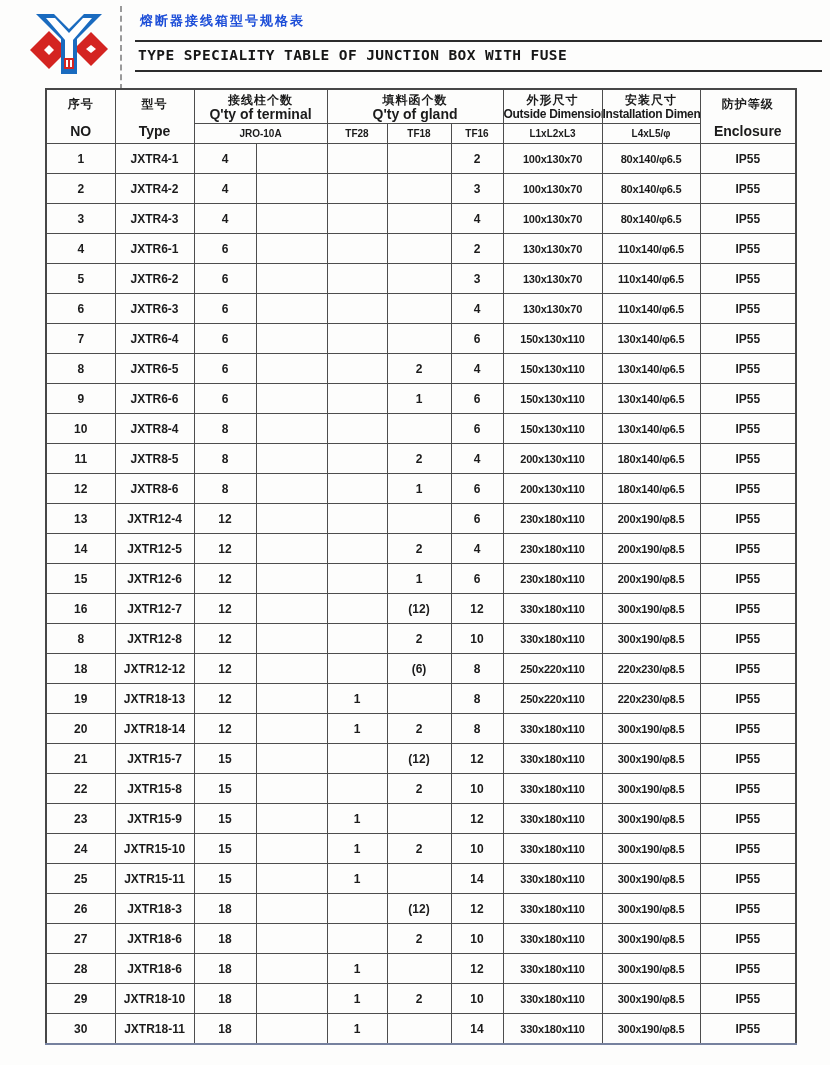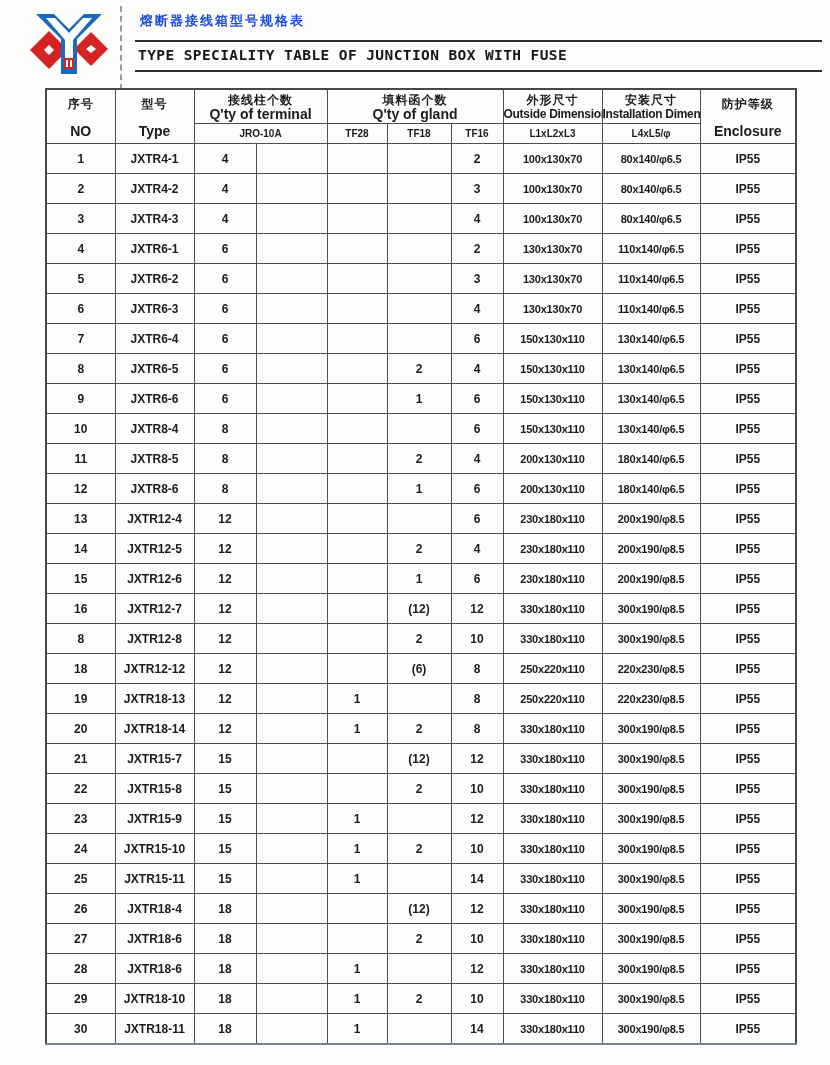--- a/index.html
+++ b/index.html
@@ -422,21 +422,21 @@
     <td></td>
     <td>1</td>
     <td></td>
     <td>14</td>
     <td>330x180x110</td>
     <td>300x190/φ8.5</td>
     <td>IP55</td>
   </tr>
         <tr>
     <td>26</td>
-    <td>JXTR18-4</td>
+    <td>JXTR18-3</td>
     <td>18</td>
     <td></td>
     <td></td>
     <td>(12)</td>
     <td>12</td>
     <td>330x180x110</td>
     <td>300x190/φ8.5</td>
     <td>IP55</td>
   </tr>
         <tr>

